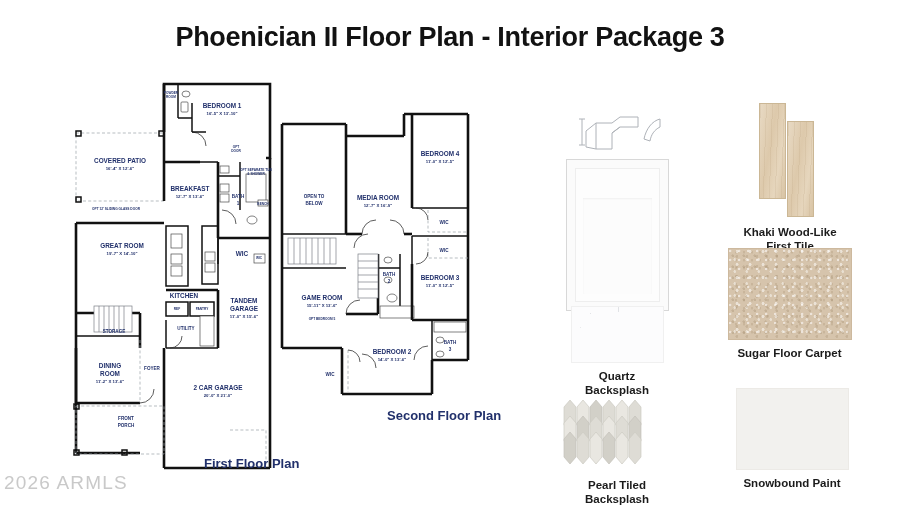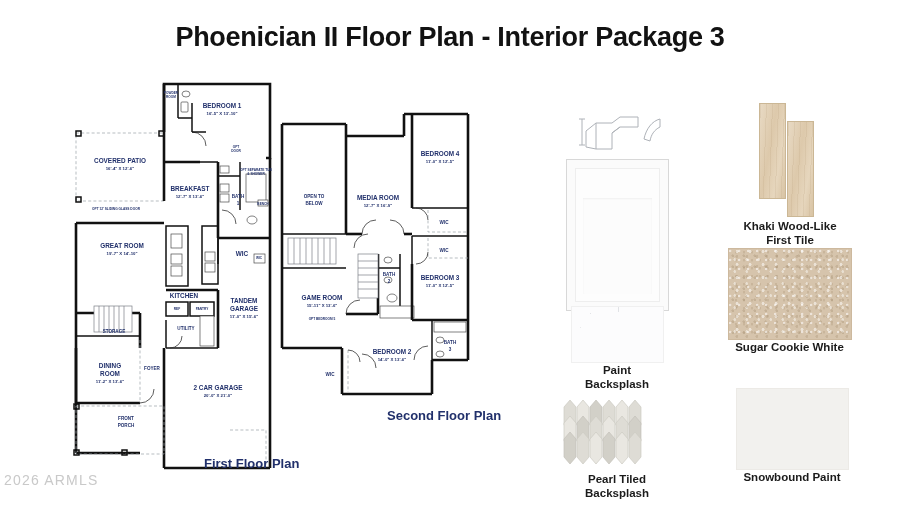--- a/index.html
+++ b/index.html
@@ -14,21 +14,21 @@
   .title{
     position:absolute;left:0;top:22px;width:900px;
     text-align:center;
     font-size:27px;font-weight:bold;letter-spacing:-0.3px;
     color:#121212;
     font-family:"Liberation Sans", sans-serif;
   }
 
   .watermark{
     position:absolute;left:4px;top:472px;
-    font-size:14px;color:#c9c9c9;letter-spacing:1.2px;
+    font-size:19px;color:#c9c9c9;letter-spacing:1.2px;
     font-family:"Liberation Sans", sans-serif;
   }
 
   
   .plans{position:absolute;left:70px;top:58px;width:470px;height:420px;}
   .plan-svg{display:block;}
 
   .plan-caption{
     position:absolute;
     font-size:13px;font-weight:bold;color:#21306b;
@@ -36,21 +36,21 @@
     white-space:nowrap;
   }
   #cap-first{left:134px;top:398px;}
   #cap-second{left:317px;top:350px;}
 
   
   .swatches{position:absolute;left:540px;top:58px;width:350px;height:430px;}
   .sw{position:absolute;}
   .sw-label{
     text-align:center;font-size:11.5px;font-weight:bold;color:#1b1b1b;
-    line-height:1.18;margin-top:1px;
+    line-height:1.18;margin-top:7px;
     font-family:"Liberation Sans", sans-serif;
   }
 
   
   #sw-cab{left:18px;top:55px;width:118px;}
   .cab-door{
     width:103px;height:152px;margin:0 auto;
     background:#fbfbfb;border:1px solid #d8d8d8;
     position:relative;box-sizing:border-box;
   }
@@ -450,21 +450,21 @@
         </g>
       </svg>
       <div style="height:46px"></div>
       <div class="cab-door"></div>
       <div class="sw-label">White Cabinetry</div>
     </div>
 
     <div class="sw" id="sw-quartz">
       <div class="quartz"></div>
       <div class="sw-label">
-        <div>Paint</div>
+        <div>Quartz</div>
         <div>Backsplash</div>
       </div>
     </div>
 
     <div class="sw" id="sw-pearl">
       <svg class="pearl" viewBox="0 0 82 72">
         <defs>
           <g id="pk">
             <polygon points="6,0 12,7 12,25 6,32 0,25 0,7" fill="#dedcd5" stroke="#cdcbc3" stroke-width="0.7"></polygon>
           </g>
@@ -508,21 +508,21 @@
         <div class="plank p2"></div>
       </div>
       <div class="sw-label">
         <div>Khaki Wood-Like</div>
         <div>First Tile</div>
       </div>
     </div>
 
     <div class="sw" id="sw-carpet">
       <div class="carpet"></div>
-      <div class="sw-label">Sugar Cookie White</div>
+      <div class="sw-label">Sugar Floor Carpet</div>
     </div>
 
     <div class="sw" id="sw-paint">
       <div class="paint"></div>
       <div class="sw-label">Snowbound Paint</div>
     </div>
   </div>
 
   <div class="watermark">2026 ARMLS</div>
 </div>

